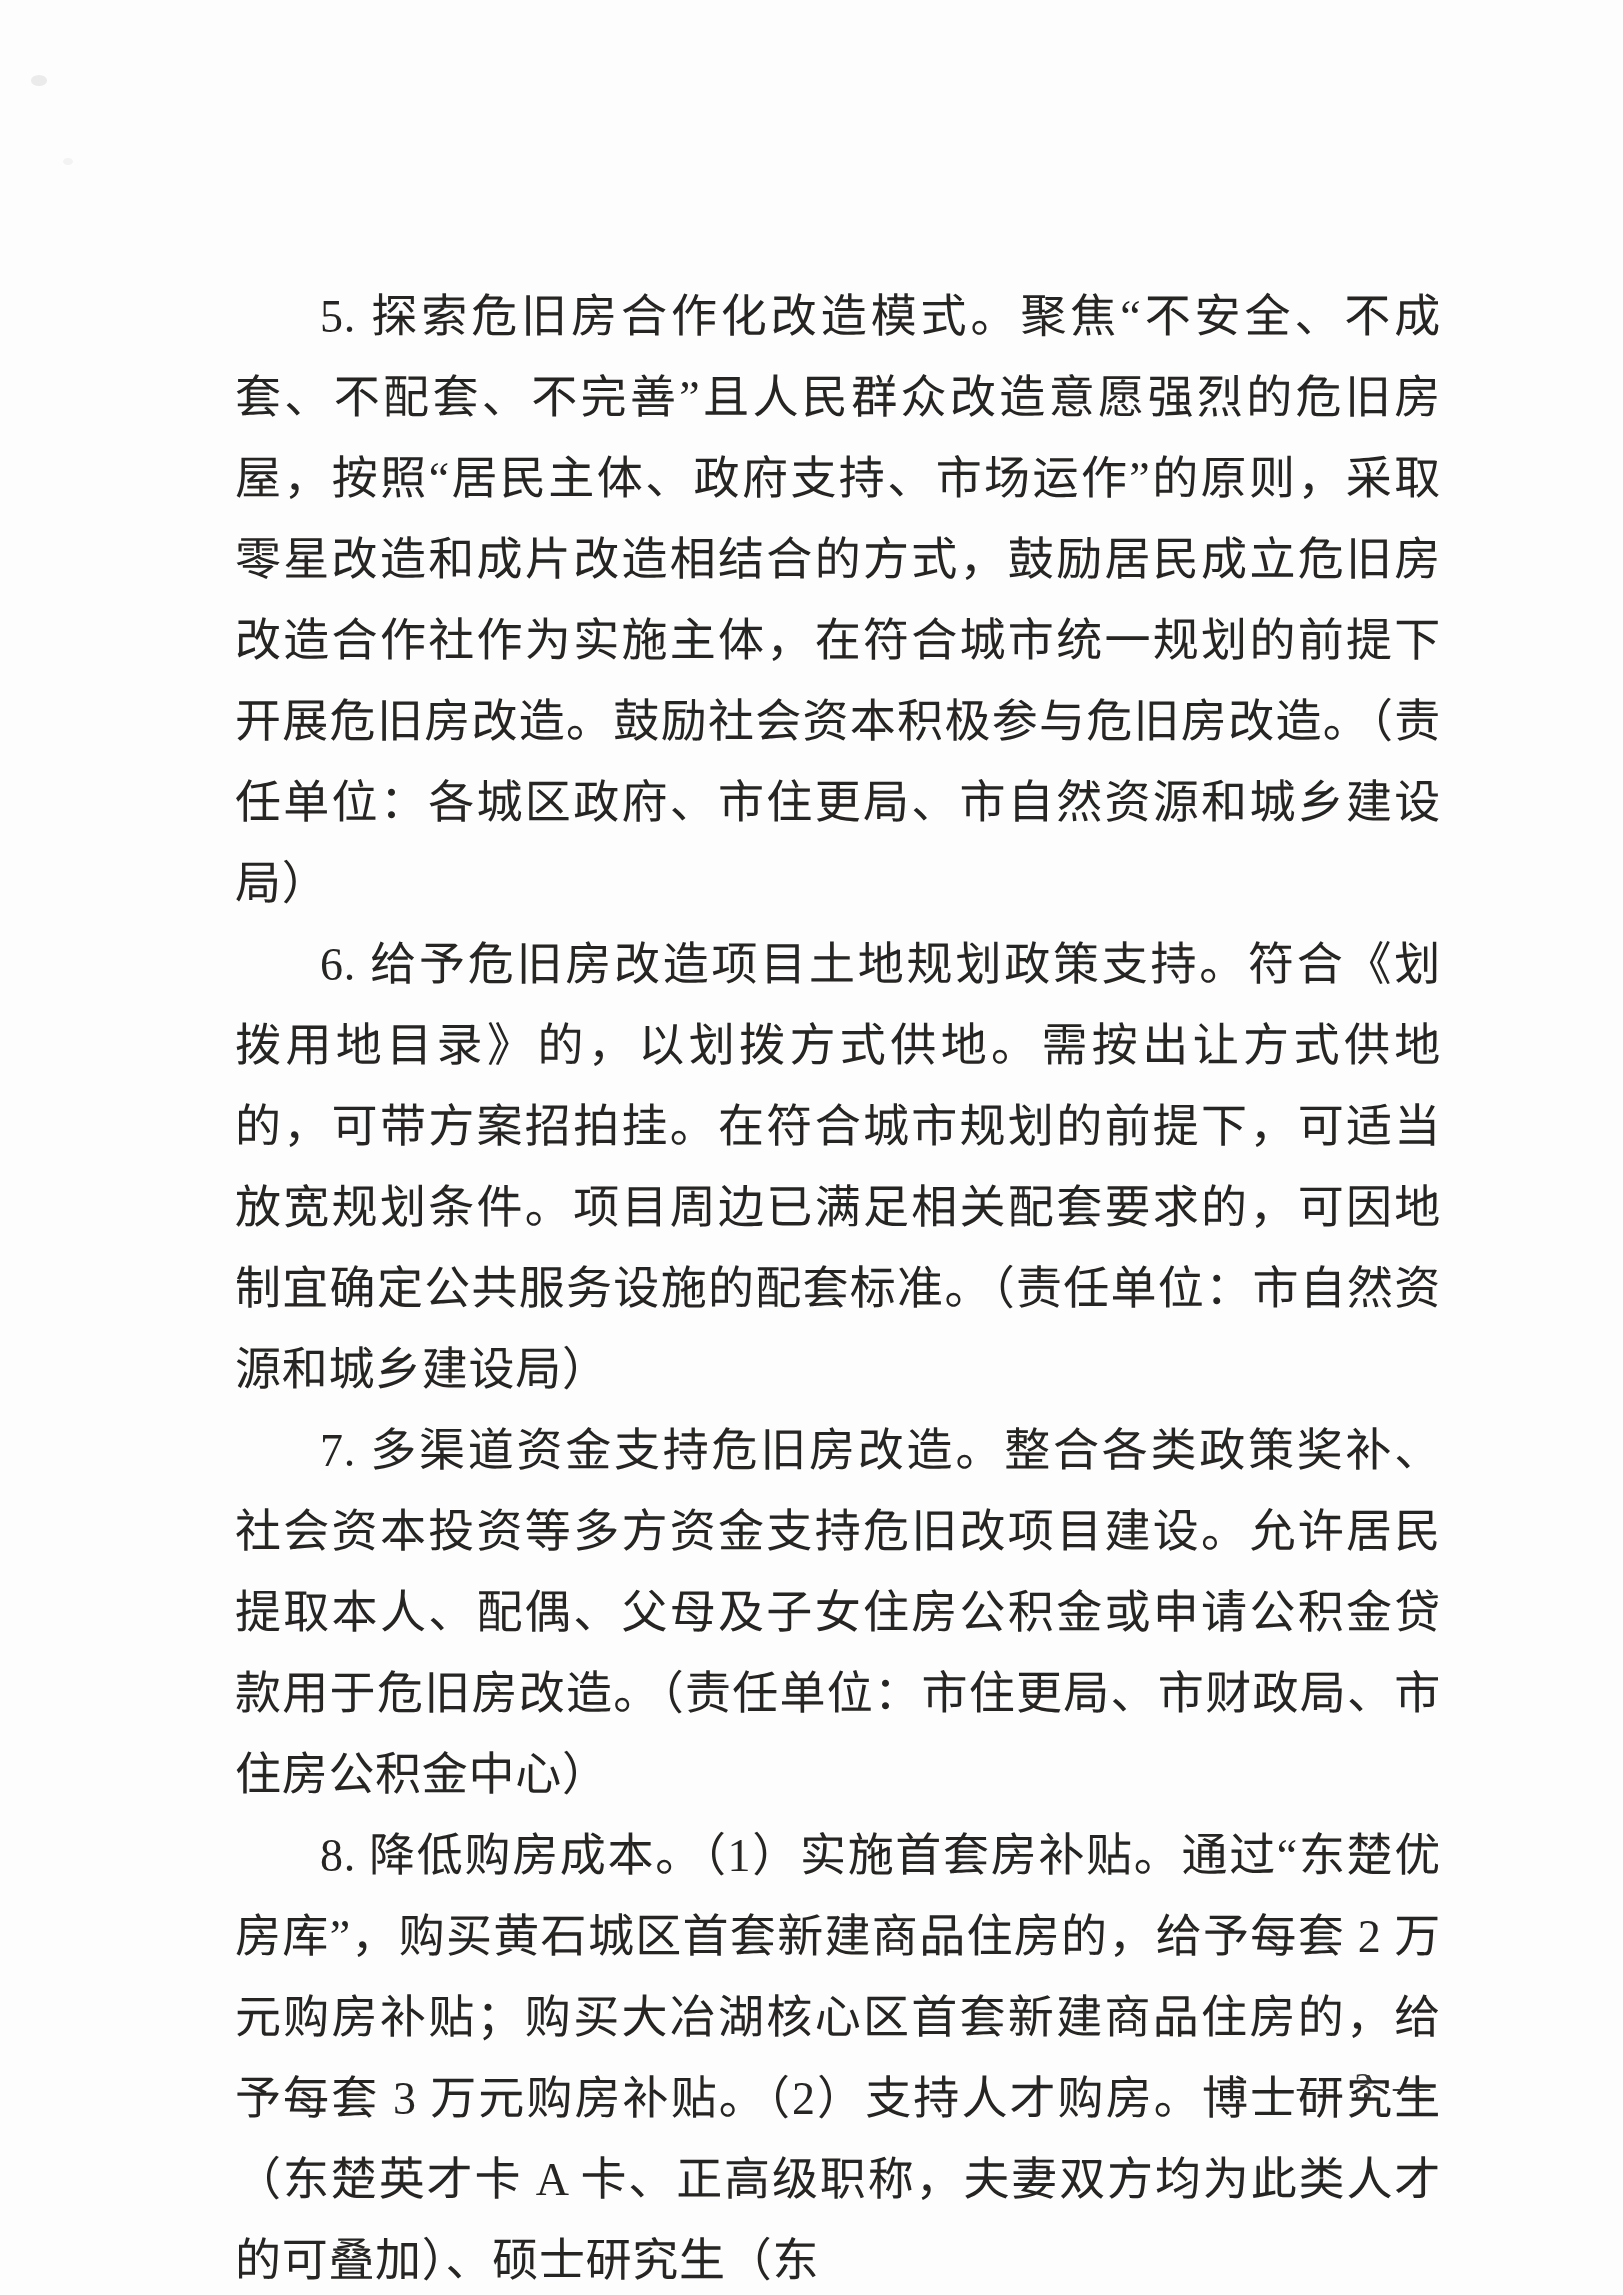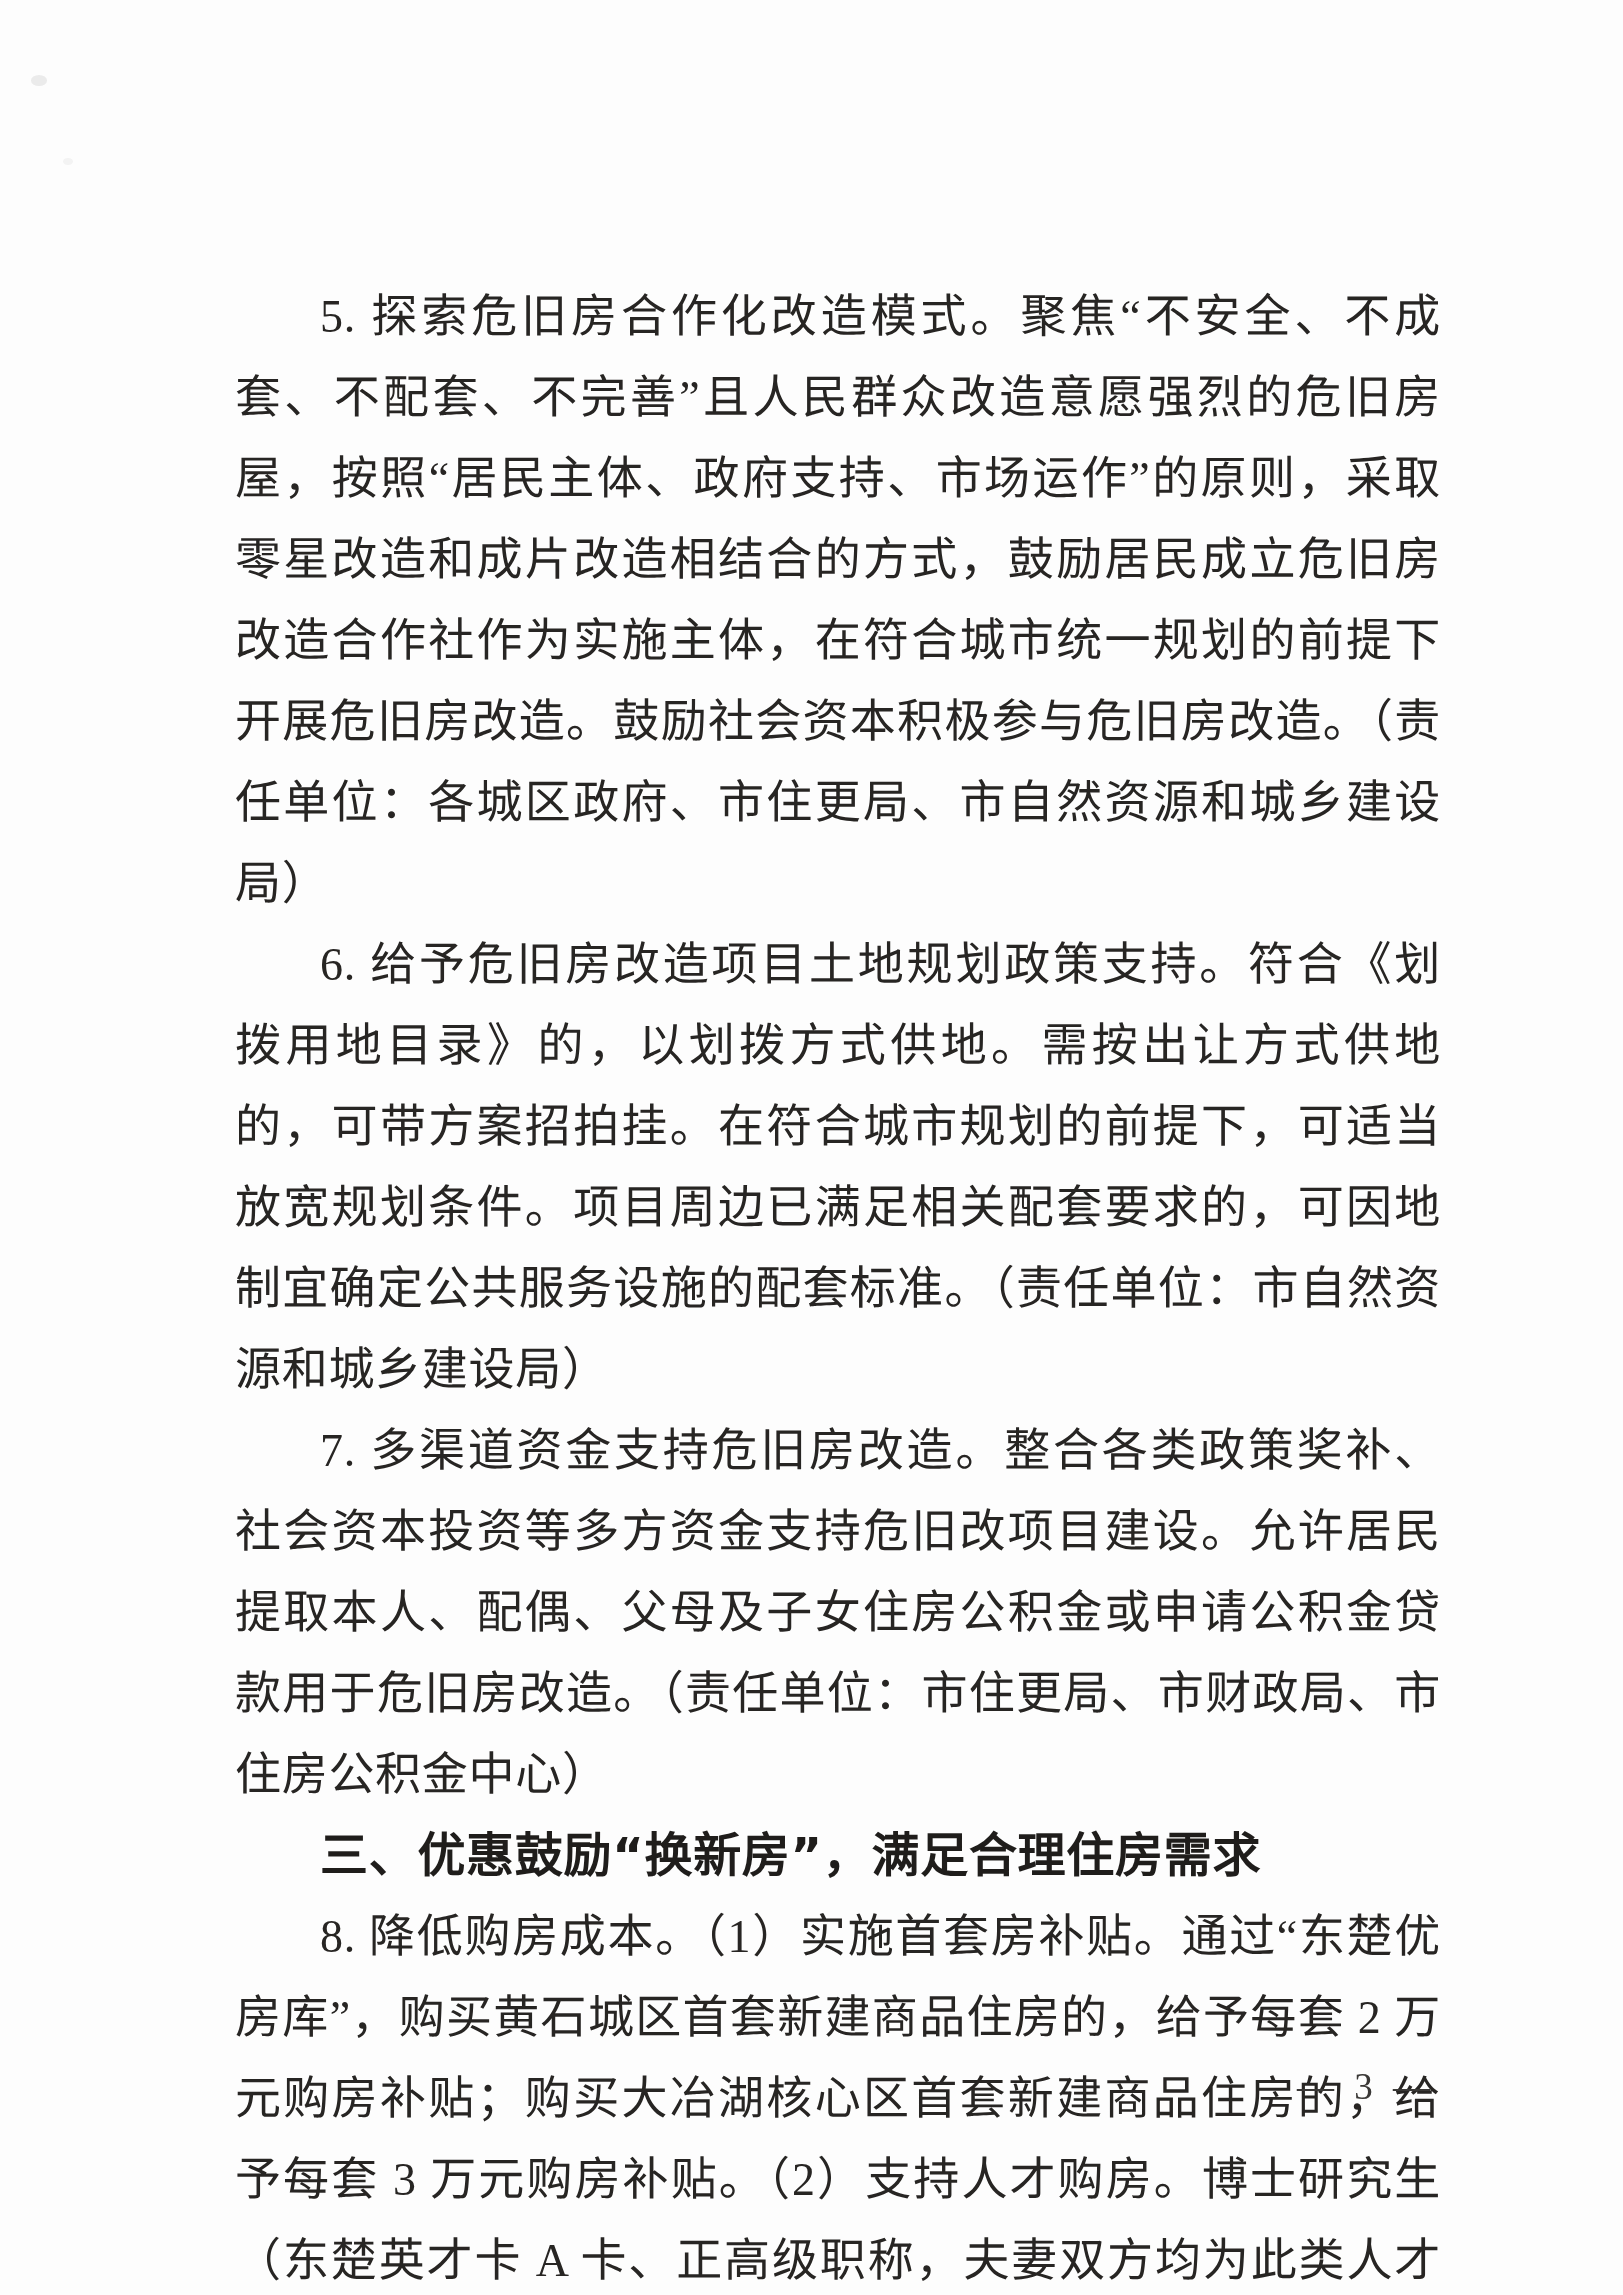--- a/index.html
+++ b/index.html
@@ -77,20 +77,19 @@
 
 <div class="page">
 
   <div class="smudge smudge-1"></div>
   <div class="smudge smudge-2"></div>
 
   <div class="content">
     <p class="para">5. 探索危旧房合作化改造模式。聚焦“不安全、不成套、不配套、不完善”且人民群众改造意愿强烈的危旧房屋，按照“居民主体、政府支持、市场运作”的原则，采取零星改造和成片改造相结合的方式，鼓励居民成立危旧房改造合作社作为实施主体，在符合城市统一规划的前提下开展危旧房改造。鼓励社会资本积极参与危旧房改造。（责任单位：各城区政府、市住更局、市自然资源和城乡建设局）</p>
     <p class="para">6. 给予危旧房改造项目土地规划政策支持。符合《划拨用地目录》的，以划拨方式供地。需按出让方式供地的，可带方案招拍挂。在符合城市规划的前提下，可适当放宽规划条件。项目周边已满足相关配套要求的，可因地制宜确定公共服务设施的配套标准。（责任单位：市自然资源和城乡建设局）</p>
     <p class="para">7. 多渠道资金支持危旧房改造。整合各类政策奖补、社会资本投资等多方资金支持危旧改项目建设。允许居民提取本人、配偶、父母及子女住房公积金或申请公积金贷款用于危旧房改造。（责任单位：市住更局、市财政局、市住房公积金中心）</p>
-    <h2 class="heading">三、优惠鼓励“换新房”，满足合理住房需求</h2>
     <p class="para">8. 降低购房成本。（1）实施首套房补贴。通过“东楚优房库”，购买黄石城区首套新建商品住房的，给予每套 2 万元购房补贴；购买大冶湖核心区首套新建商品住房的，给予每套 3 万元购房补贴。（2）支持人才购房。博士研究生（东楚英才卡 A 卡、正高级职称，夫妻双方均为此类人才的可叠加）、硕士研究生（东</p>
   </div>
 
   <div class="page-number">— 3 —</div>
 
 </div>
 
 
 </body></html>

